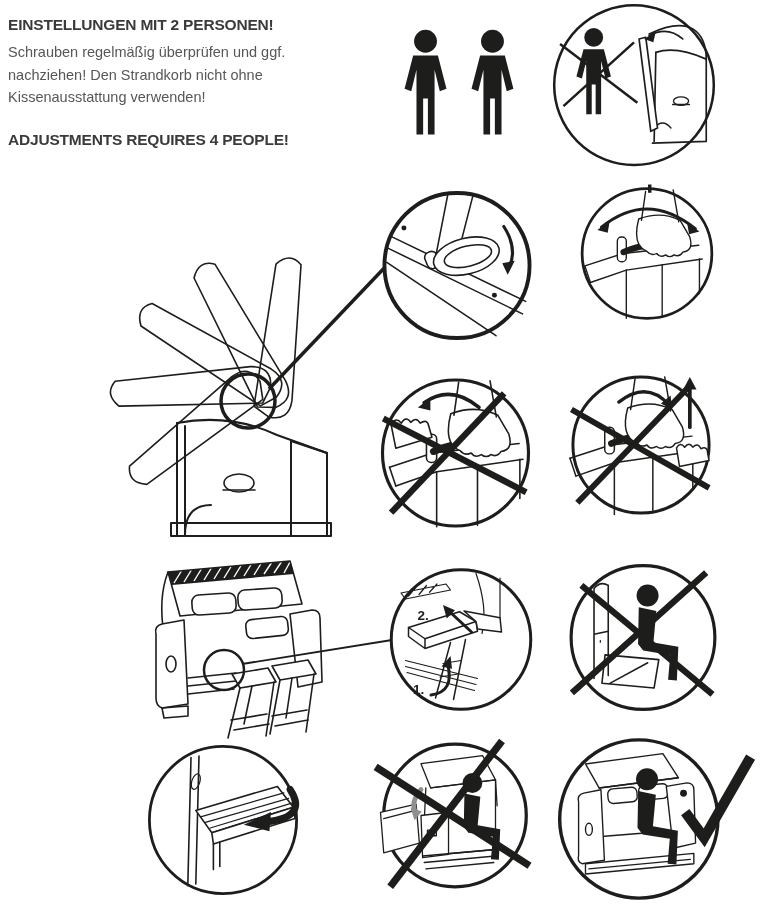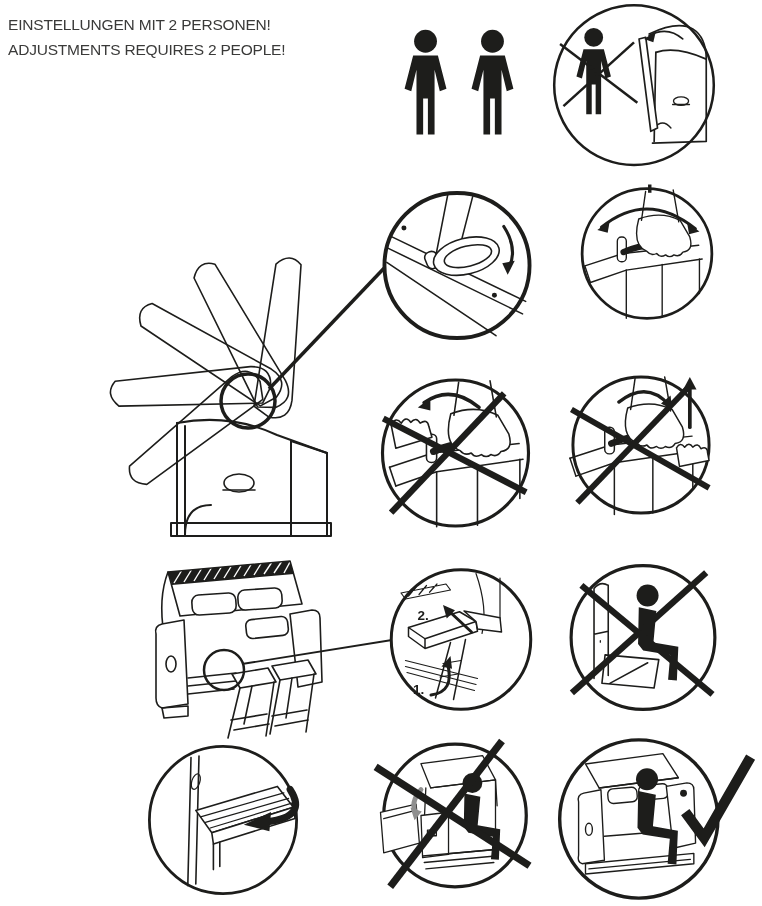--- a/index.html
+++ b/index.html
@@ -13,21 +13,21 @@
     position:relative;
     width:762px;height:906px;
     background:#fff;
     font-family:"Liberation Sans",sans-serif;
     overflow:hidden;
   }
   .fig{position:absolute;overflow:visible;}
   
   .text-block{position:absolute;left:8px;top:16px;width:352px;}
   .text-block h2{
-    font-size:15.5px;font-weight:normal;color:var(--head-gray);
+    font-size:15.5px;font-weight:bold;color:var(--head-gray);
     letter-spacing:-0.2px;margin-bottom:7px;
   }
   .text-block p{
     font-size:14.5px;line-height:22.5px;color:var(--body-gray);
     white-space:pre-wrap;margin-bottom:22px;
   }
   
   .ln{fill:none;stroke:var(--ink);stroke-width:2;stroke-linecap:round;stroke-linejoin:round;}
   .ln1{stroke-width:1.6;}
   .w{fill:#fff;}
@@ -69,21 +69,22 @@
       <path class="ln w" d="M88,50 Q78,88 100,97 Q106,104 114,100 Q119,107 127,102 Q133,107 139,102 Q147,106 152,98 Q168,96 162,76 L148,52 Q120,38 88,50 Z"></path>
       <path class="ln" d="M92,52 L98,10 M146,54 L138,8"></path>
     </symbol>
   </defs>
 </svg>
 
 <div class="page">
 
   <section class="text-block">
     <h2>EINSTELLUNGEN MIT 2 PERSONEN!</h2>
-    <h2>ADJUSTMENTS REQUIRES 2 PEOPLE!</h2>
+    <p>Schrauben regelmäßig überprüfen und ggf. nachziehen! Den Strandkorb nicht ohne Kissenausstattung verwenden!</p>
+    <h2>ADJUSTMENTS REQUIRES 4 PEOPLE!</h2>
   </section>
 
   <svg class="fig" style="left:395px;top:26px" width="128" height="122" viewBox="0 0 130 122">
     <use href="#sym-person" x="2" y="1" width="58" height="118"></use>
     <use href="#sym-person" x="70" y="1" width="58" height="118"></use>
   </svg>
 
   <svg class="fig" style="left:549px;top:2px" width="170" height="168" viewBox="0 0 200 200">
     <circle class="circ" cx="100" cy="99" r="95" style="stroke-width:3"></circle>
     <g>

